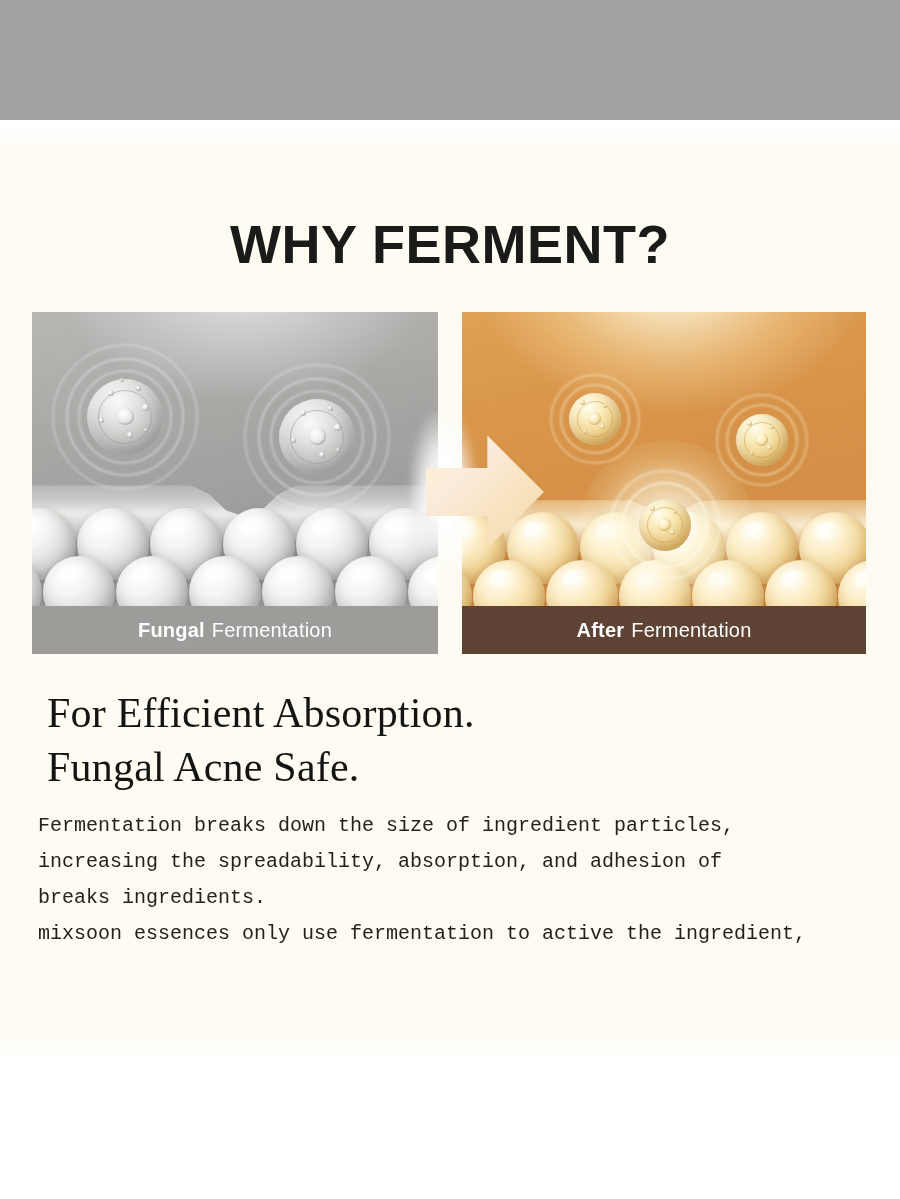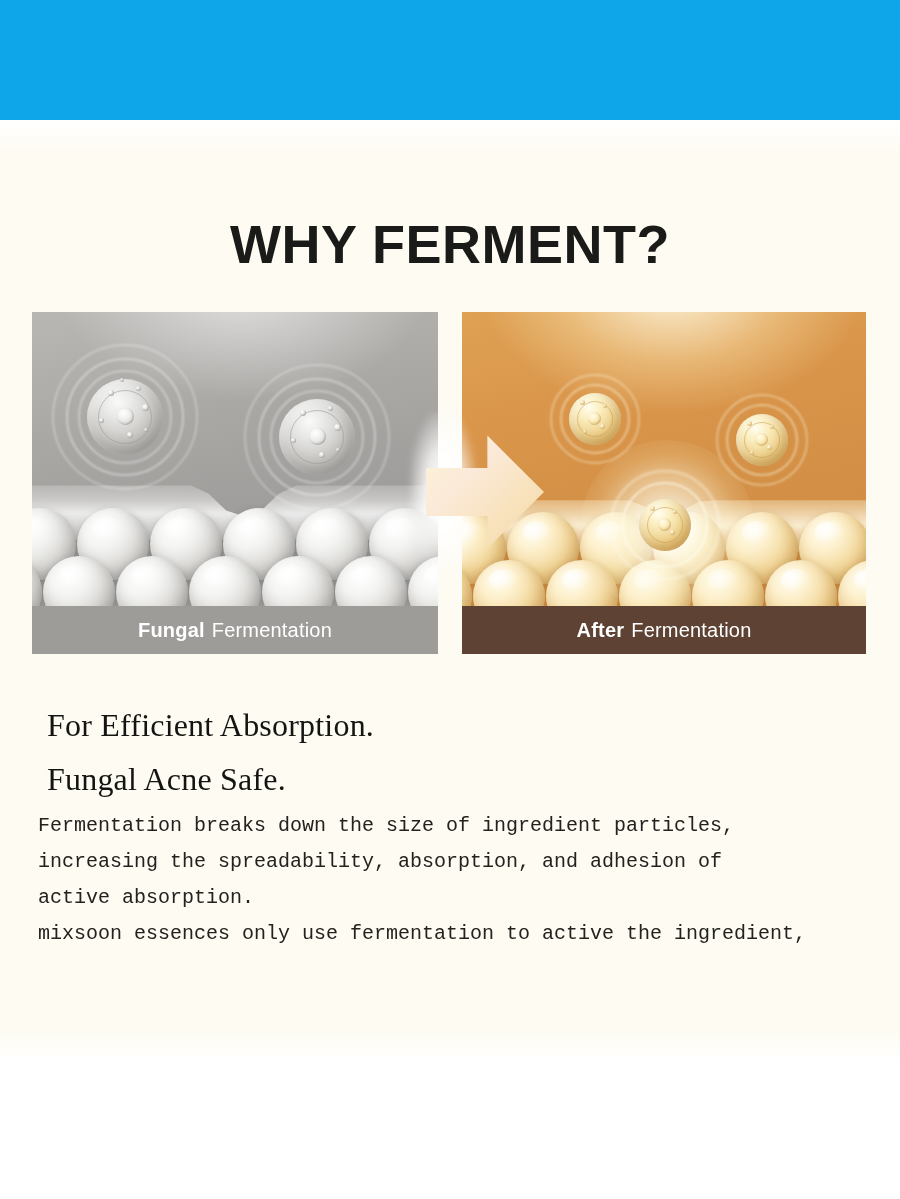--- a/index.html
+++ b/index.html
@@ -6,21 +6,21 @@
   * { margin:0; padding:0; box-sizing:border-box; }
   html,body { width:900px; height:1199px; }
   body {
     background:#ffffff;
     font-family:"Liberation Sans", sans-serif;
     overflow:hidden;
     position:relative;
   }
 
   
-  #page { position:absolute; inset:0; width:900px; height:932px; background:#0ea5e9; }
+  #page { position:absolute; inset:0; width:900px; height:932px; background:#a3a3a3; }
 
   #cream-band {
     position:absolute; left:0; top:150px; width:900px; height:896px;
     background:#fdfbf2;
   }
   #cream-band-fade-top {
     position:absolute; left:0; top:120px; width:900px; height:34px;
     background:linear-gradient(to bottom,#ffffff 0%,#fdfbf2 100%);
   }
   #cream-band-fade-bottom {
@@ -160,23 +160,22 @@
   }
   #caption-before { left:32px; width:406px; background:#9d9c99; }
   #caption-after  { left:462px; width:404px; background:#5e4334; }
   .cap-strong { font-weight:700; }
   .cap-normal { font-weight:400; margin-left:7px; }
 
   
   #headline {
     position:absolute; left:47px; top:686px; width:800px;
     font-family:"Liberation Serif", serif;
-    font-size:32px; line-height:54px; color:#141412;
+    font-size:42px; line-height:54px; color:#141412;
     letter-spacing:0.2px;
-    margin-top:12px;
   }
   #headline div { white-space:nowrap; }
 
   
   #body-copy {
     position:absolute; left:38px; top:808px; width:810px;
     font-family:Liberation Mono, monospace;
     font-size:20px; line-height:36px; color:#23221f;
   }
   #body-copy p { margin:0; }
@@ -328,20 +327,20 @@
 
   <div id="headline">
     <div>For Efficient Absorption.</div>
     <div>Fungal Acne Safe.</div>
   </div>
 
   <div id="body-copy">
     <p>
       <span class="p-line">Fermentation breaks down the size of ingredient particles,</span><br>
       <span class="p-line">increasing the spreadability, absorption, and adhesion of</span><br>
-      <span class="p-line">active absorption.</span>
+      <span class="p-line">breaks ingredients.</span>
     </p>
     <p>
       <span class="p-line">mixsoon essences only use fermentation to active the ingredient,</span><br>
     </p>
   </div>
 
 </div>
 
 </body></html>

